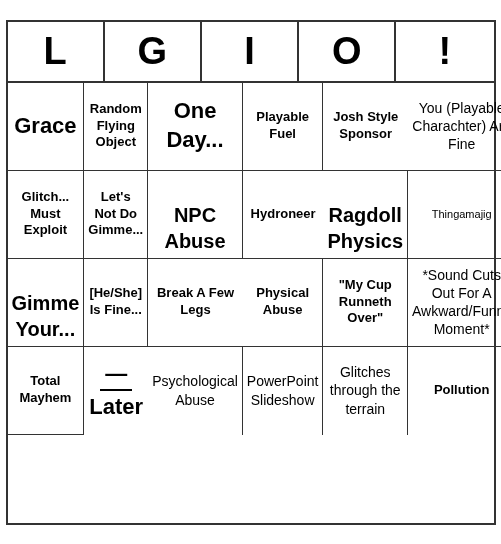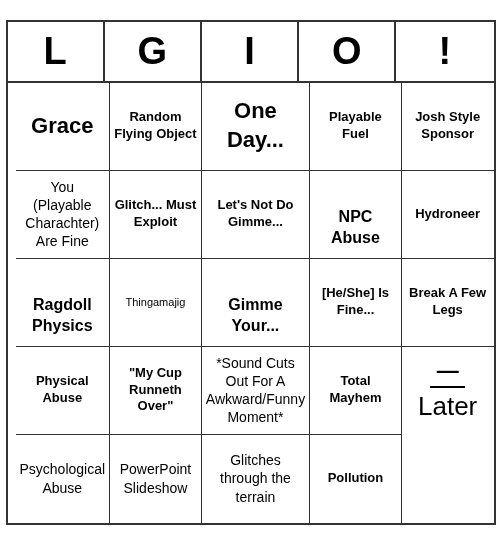--- a/index.html
+++ b/index.html
@@ -26,23 +26,22 @@
       font-size: 38px;
       font-weight: bold;
       padding: 8px 4px;
       border-right: 2px solid #333;
     }
     .bingo-header-cell:last-child {
       border-right: none;
     }
     .bingo-grid {
       display: grid;
-      grid-template-columns: repeat(5, 1fr);
+      grid-template-columns: repeat(6, 1fr);
       grid-template-rows: repeat(5, 1fr);
-      padding-left: 8px;
     }
     .bingo-cell {
       border-right: 1.5px solid #333;
       border-bottom: 1.5px solid #333;
       min-height: 88px;
       display: flex;
       align-items: center;
       justify-content: center;
       text-align: center;
       padding: 4px;
@@ -53,21 +52,21 @@
       align-items: center;
     }
     .bingo-grid .bingo-cell:nth-last-child(-n+5) {
       border-bottom: none;
     }
     .cell-text {
       font-size: 11px;
       line-height: 1.3;
     }
     .cell-text.large {
-      font-size: 16px;
+      font-size: 20px;
       font-weight: bold;
       margin-top: 27px;
     }
     .cell-text.xlarge {
       font-size: 22px;
       font-weight: bold;
     }
     .cell-text.medium {
       font-size: 13px;
       font-weight: bold;
@@ -146,21 +145,21 @@
     <div class="bingo-cell">
       <span class="cell-text small">*Sound Cuts Out For A Awkward/Funny Moment*</span>
     </div>
     <div class="bingo-cell">
       <span class="cell-text medium">Total Mayhem</span>
     </div>
 
     <div class="bingo-cell">
       <div style="display:flex; flex-direction:column; align-items:center; justify-content:center;">
         <span class="cell-text" style="font-size:22px; font-weight:bold; border-bottom: 2px solid #000; width:60%; text-align:center; margin-bottom:2px;">—</span>
-        <span class="cell-text" style="font-size:26px; font-weight:normal;">Later</span>
+        <span class="cell-text" style="font-size:22px; font-weight:bold;">Later</span>
       </div>
     </div>
     <div class="bingo-cell">
       <span class="cell-text small">Psychological Abuse</span>
     </div>
     <div class="bingo-cell">
       <span class="cell-text small">PowerPoint Slideshow</span>
     </div>
     <div class="bingo-cell">
       <span class="cell-text small">Glitches through the terrain</span>

